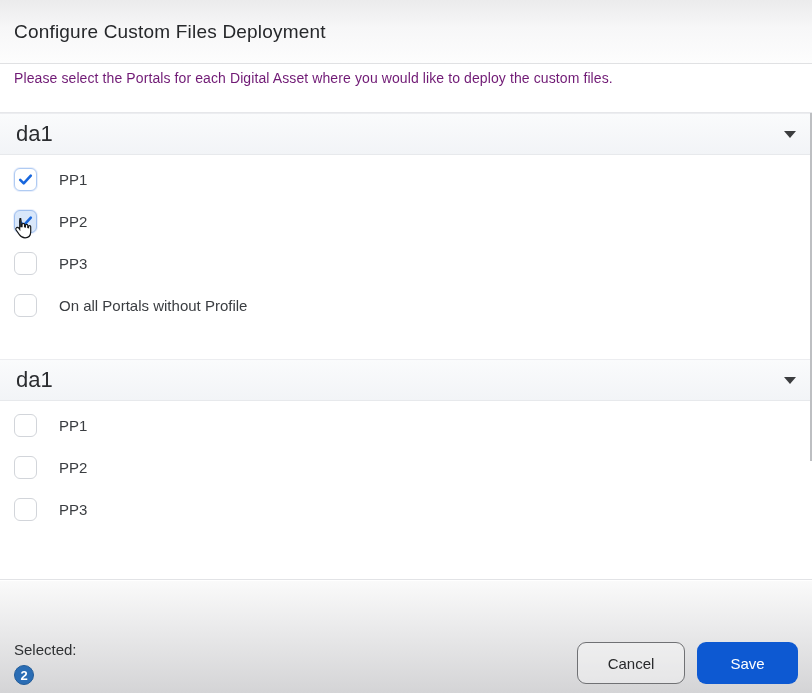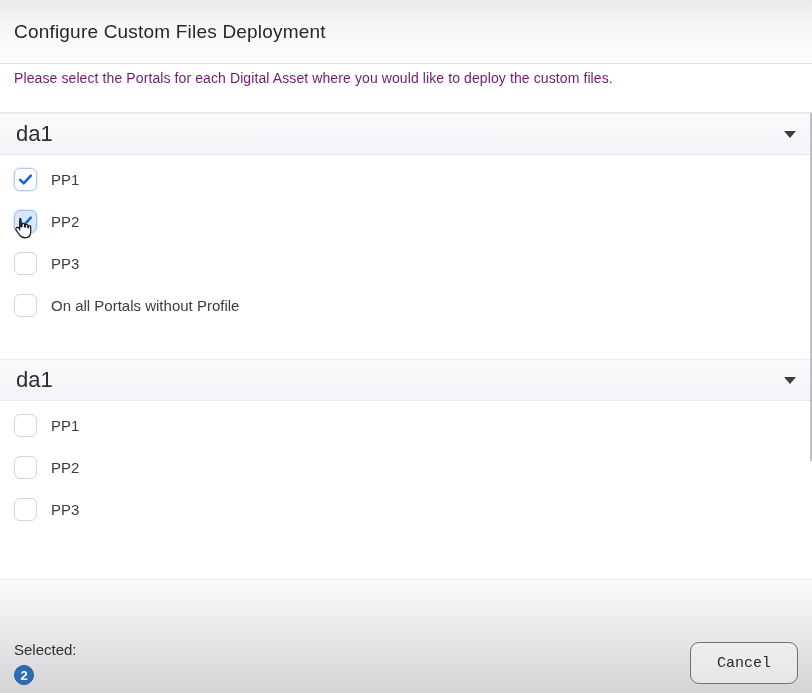--- a/index.html
+++ b/index.html
@@ -56,21 +56,21 @@
     width:0; height:0;
     border-left:6px solid transparent;
     border-right:6px solid transparent;
     border-top:7px solid #3b3d3f;
   }
 
   .rows { padding-top:3px; }
   .rows.gap-after { margin-bottom:33px; }
   .row {
     height:42px; display:flex; align-items:center;
-    padding-left:14px; gap:14px; position:relative; cursor:pointer;
+    padding-left:14px; gap:22px; position:relative; cursor:pointer;
   }
   .row-label { font-size:15px; color:#3a3d41; }
 
   
   .cb {
     width:23px; height:23px; flex:none;
     border:1.5px solid #d2d5da; border-radius:6px; background:#fff;
     display:flex; align-items:center; justify-content:center;
     position:relative;
   }
@@ -101,21 +101,21 @@
   .count-badge {
     width:20px; height:20px; border-radius:50%;
     background:#2a6db5; color:#fff; font-size:13px; font-weight:bold;
     display:flex; align-items:center; justify-content:center;
     border:1px solid #235c99;
   }
   .btn-group { margin-left:auto; display:flex; gap:12px; }
   .btn {
     height:42px; border-radius:9px; font-size:15px;
     display:flex; align-items:center; justify-content:center;
-    font-family:Liberation Mono, monospace; cursor:pointer;
+    font-family:Liberation Sans, sans-serif; cursor:pointer;
   }
   .btn-cancel {
     width:108px; background:rgba(252,252,252,.4);
     border:1px solid #707174; color:#28292b;
   }
   .btn-save {
     width:101px; background:#0d59d2; border:none; color:#ffffff;
   }
 </style>
 </head>
@@ -204,15 +204,16 @@
 </div>
 
 <div class="dlg-footer">
   <div class="footer-row">
     <div class="selected-wrap">
       <span>Selected:</span>
       <span class="count-badge">2</span>
     </div>
     <div class="btn-group">
       <button class="btn btn-cancel">Cancel</button>
+      <button class="btn btn-save">Save</button>
     </div>
   </div>
 </div>
 
 </body></html>

